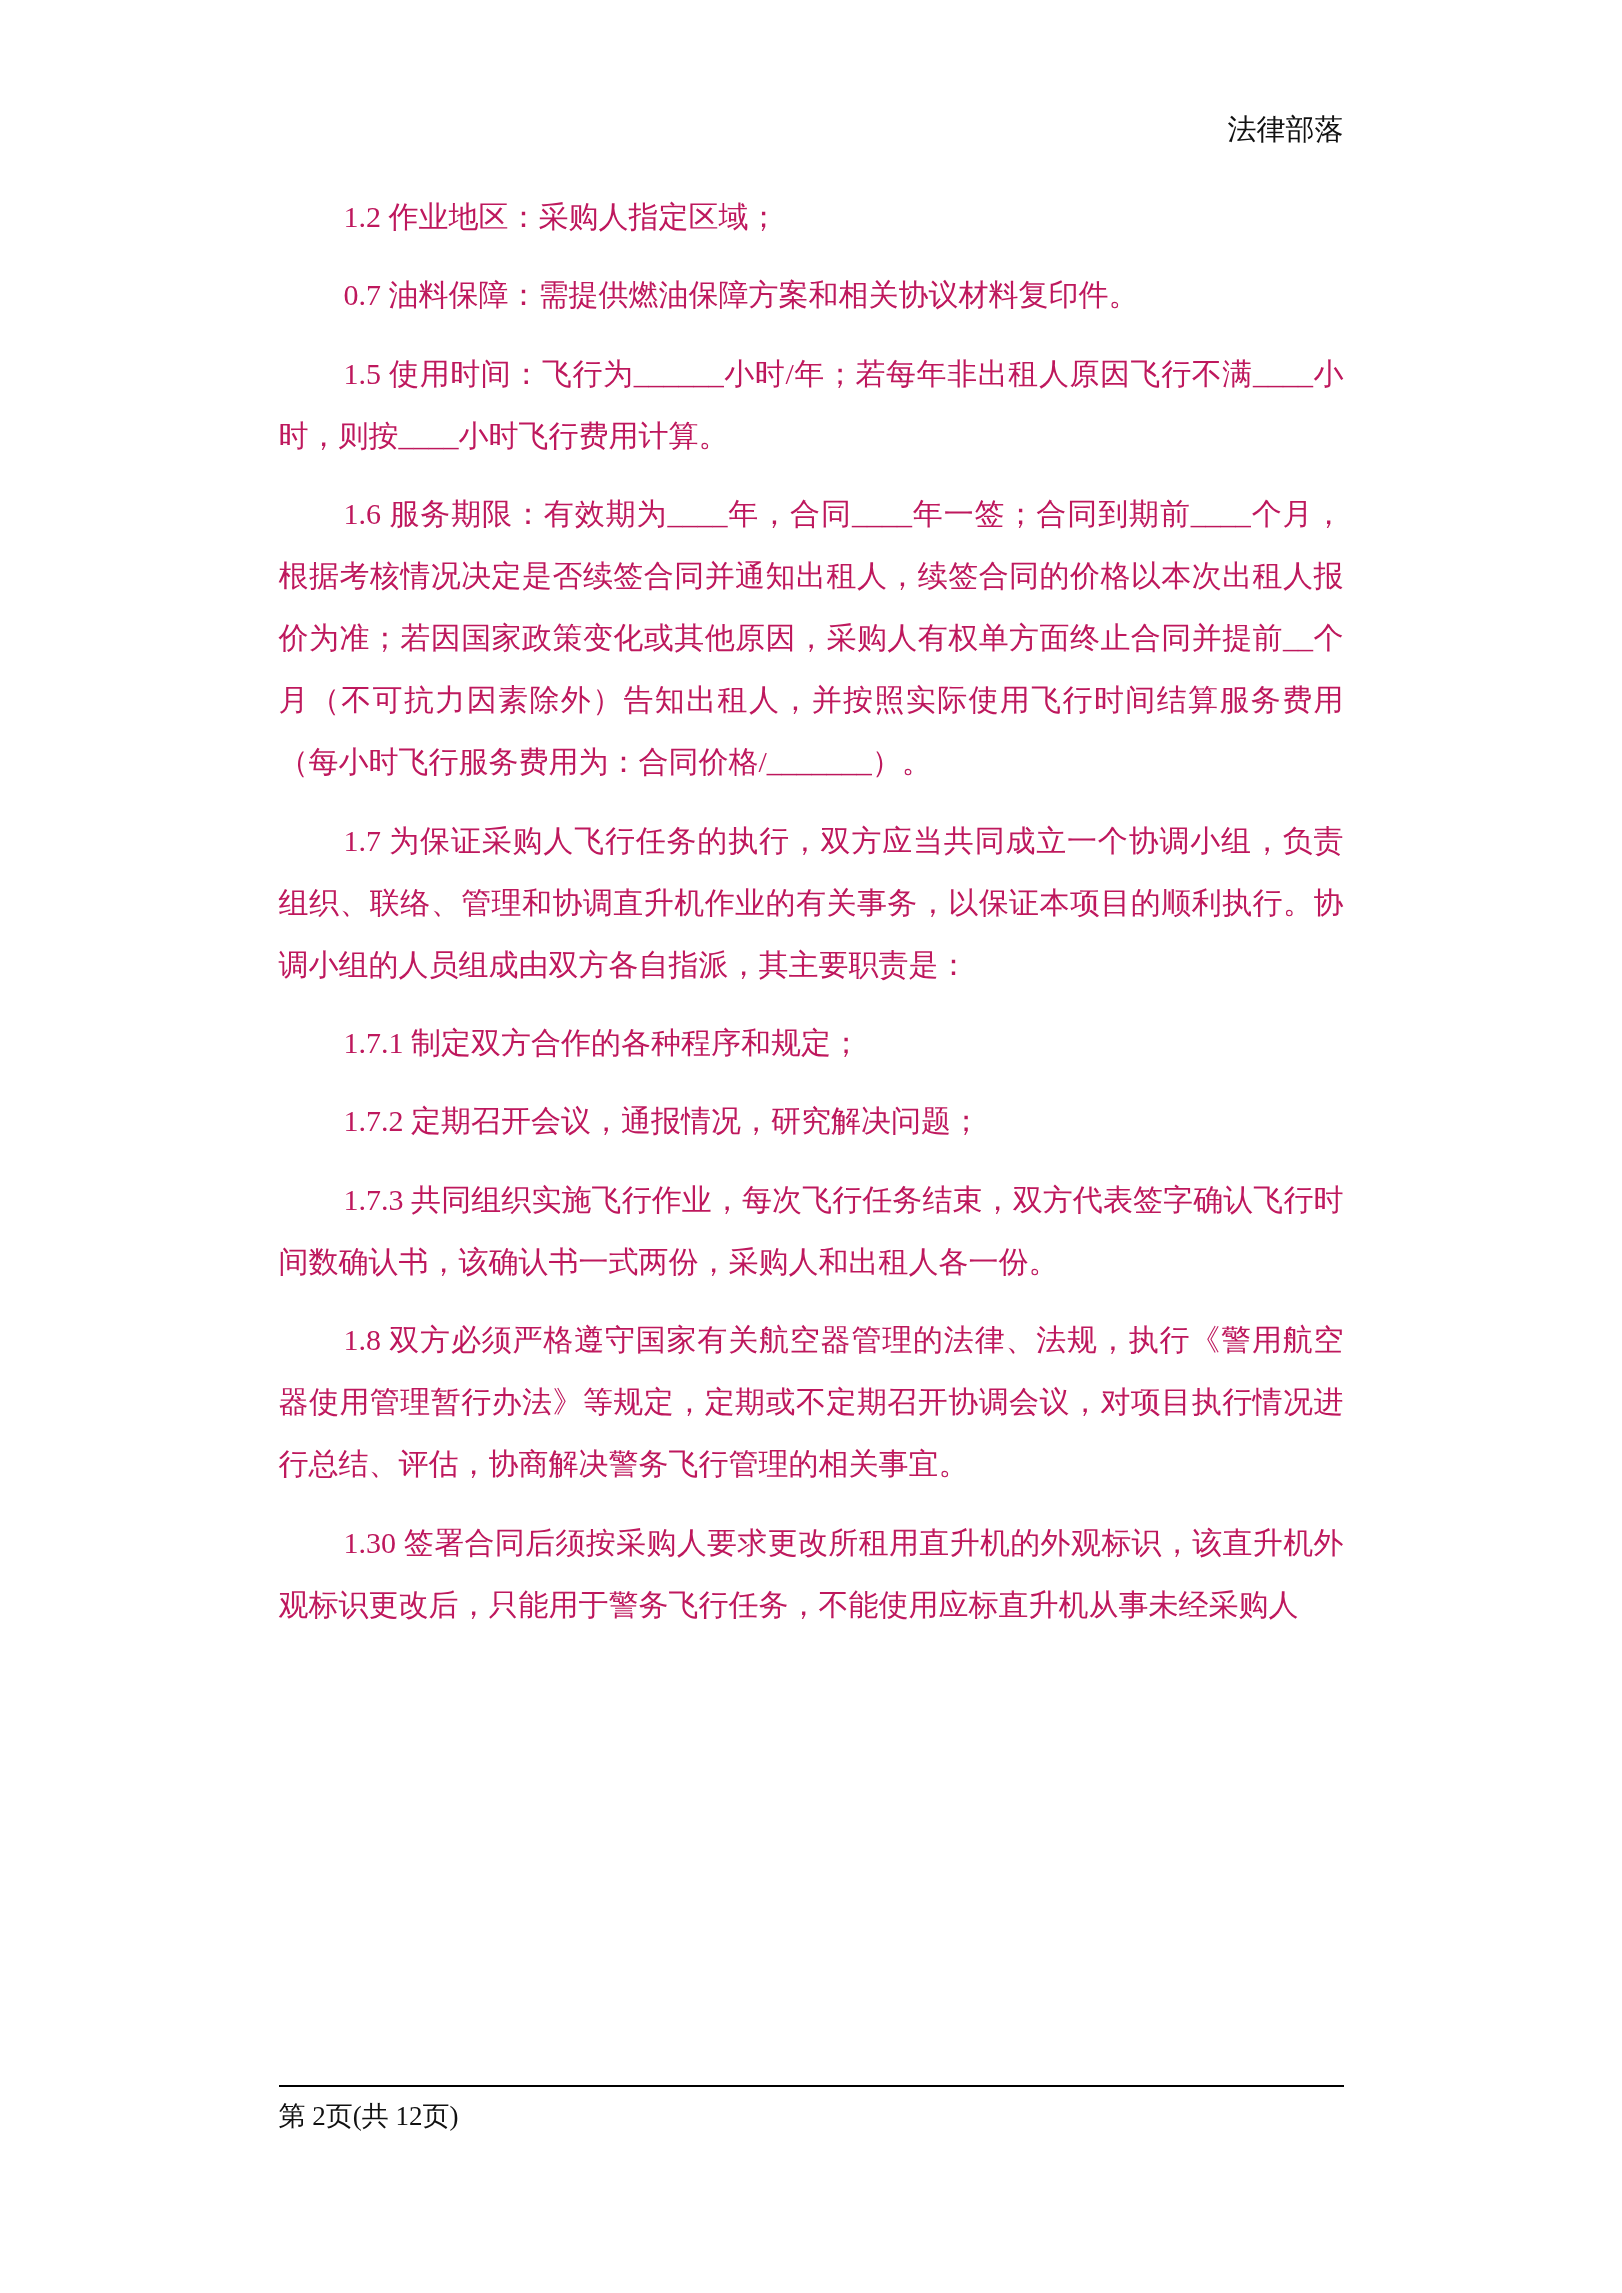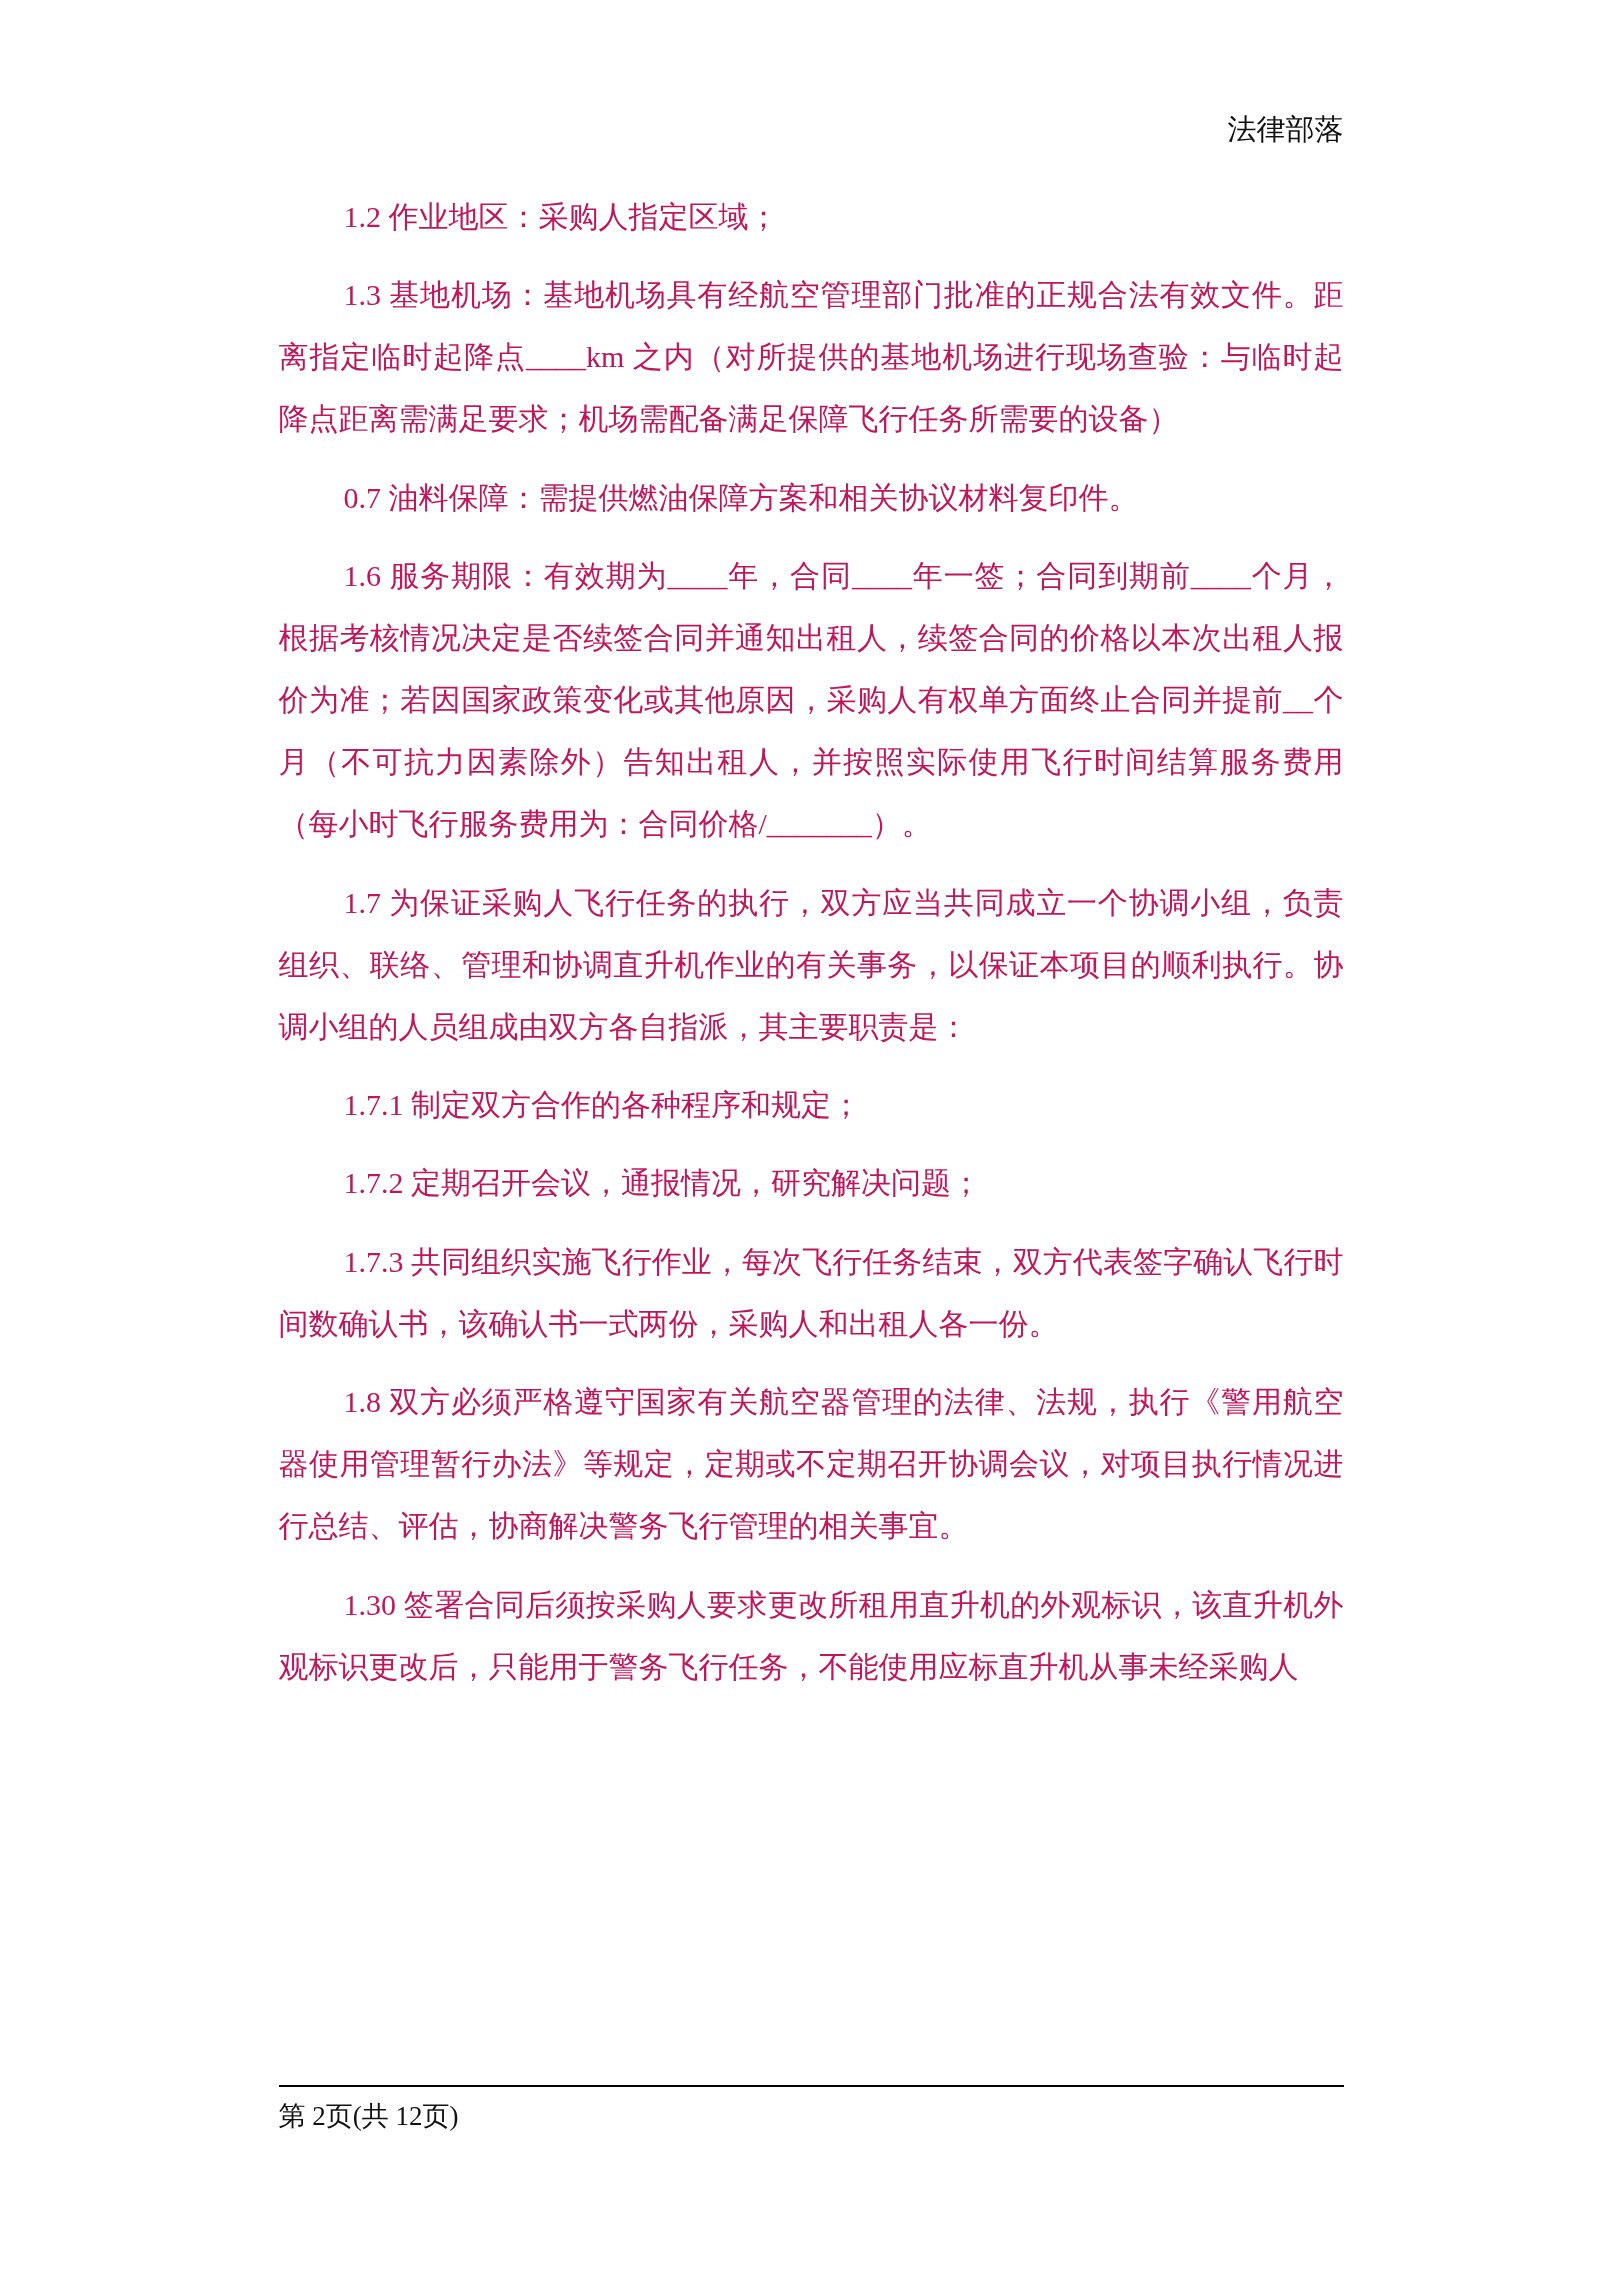--- a/index.html
+++ b/index.html
@@ -58,22 +58,22 @@
 </style>
 </head>
 <body>
 
 <div class="page">
 
   <div class="brand">法律部落</div>
 
   <div class="doc-body">
     <p class="para">1.2 作业地区：采购人指定区域；</p>
-    <p class="para">1.3 基地机场：基地机场具有经航空管理部门批准的正规合法有效文件。距离指定临时起降点____km 之内（对所提供的基地机场进行现场查验：与临时起降点距离需满足要求；机场需配备满足保障飞行任务所需要的设备）</p>
     <p class="para">0.7 油料保障：需提供燃油保障方案和相关协议材料复印件。</p>
+    <p class="para">1.5 使用时间：飞行为______小时/年；若每年非出租人原因飞行不满____小时，则按____小时飞行费用计算。</p>
     <p class="para">1.6 服务期限：有效期为____年，合同____年一签；合同到期前____个月，根据考核情况决定是否续签合同并通知出租人，续签合同的价格以本次出租人报价为准；若因国家政策变化或其他原因，采购人有权单方面终止合同并提前__个月（不可抗力因素除外）告知出租人，并按照实际使用飞行时间结算服务费用（每小时飞行服务费用为：合同价格/_______）。</p>
     <p class="para">1.7 为保证采购人飞行任务的执行，双方应当共同成立一个协调小组，负责组织、联络、管理和协调直升机作业的有关事务，以保证本项目的顺利执行。协调小组的人员组成由双方各自指派，其主要职责是：</p>
     <p class="para">1.7.1 制定双方合作的各种程序和规定；</p>
     <p class="para">1.7.2 定期召开会议，通报情况，研究解决问题；</p>
     <p class="para">1.7.3 共同组织实施飞行作业，每次飞行任务结束，双方代表签字确认飞行时间数确认书，该确认书一式两份，采购人和出租人各一份。</p>
     <p class="para">1.8 双方必须严格遵守国家有关航空器管理的法律、法规，执行《警用航空器使用管理暂行办法》等规定，定期或不定期召开协调会议，对项目执行情况进行总结、评估，协商解决警务飞行管理的相关事宜。</p>
     <p class="para">1.30 签署合同后须按采购人要求更改所租用直升机的外观标识，该直升机外观标识更改后，只能用于警务飞行任务，不能使用应标直升机从事未经采购人</p>
   </div>
 
   <div class="footer">

